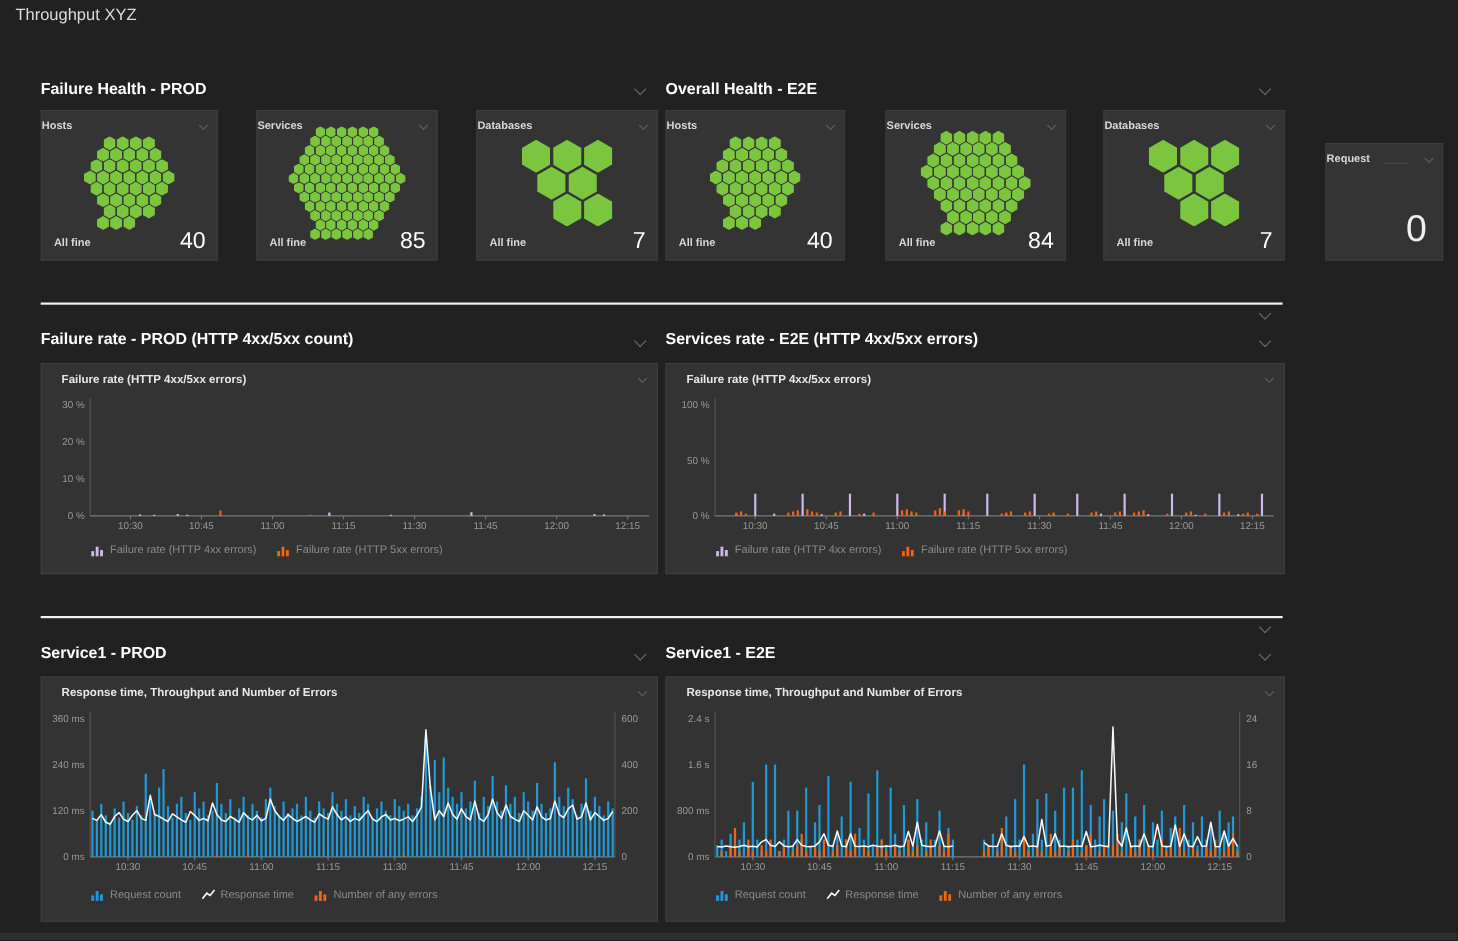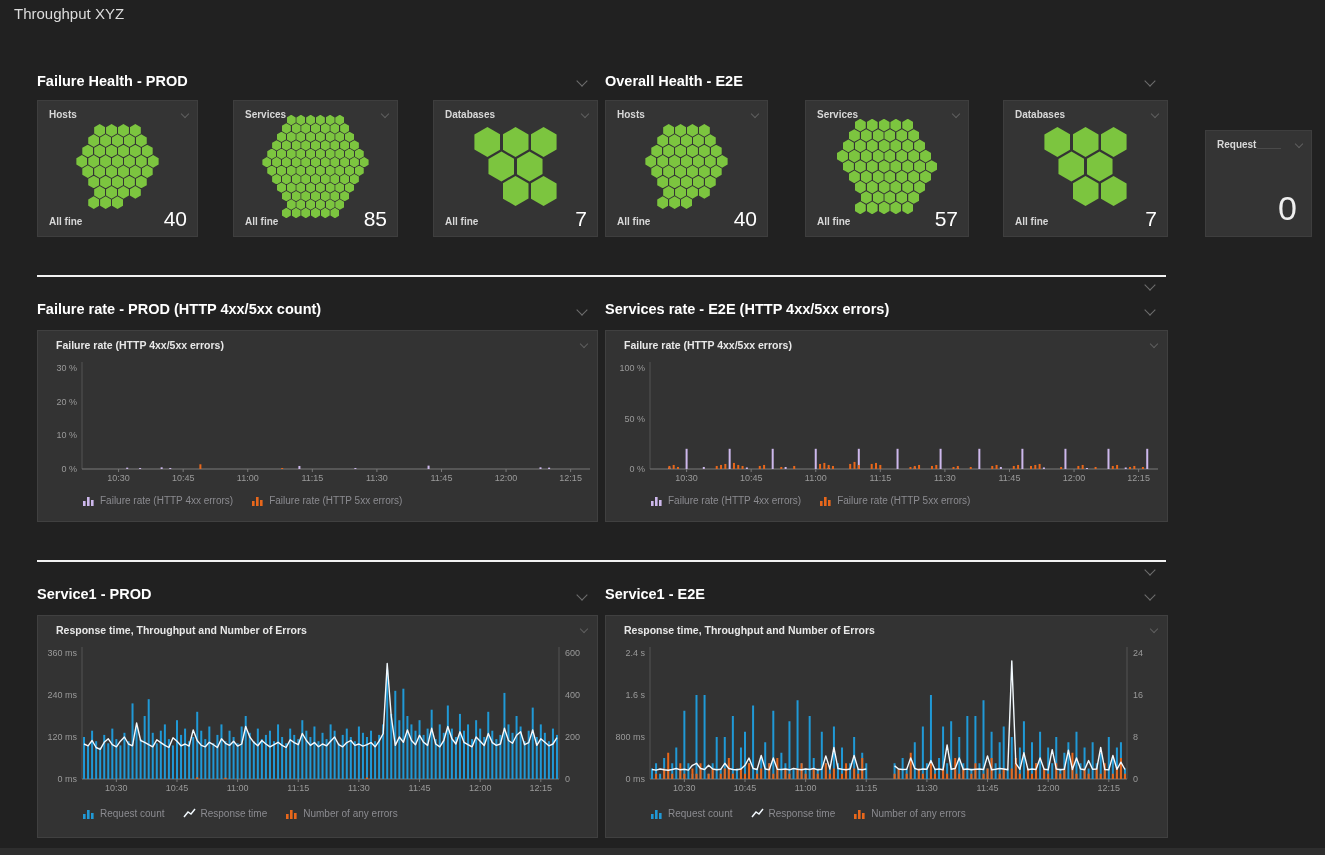--- a/index.html
+++ b/index.html
@@ -5,21 +5,21 @@
   html,body{margin:0;padding:0;background:#1c1c1c;}
   #app{position:relative;width:1325px;height:855px;background:#212121;overflow:hidden;
        font-family:"Liberation Sans",sans-serif;color:#ddd;}
   .page-title{position:absolute;left:14px;top:5px;font-size:15px;color:#dcdcdc;}
   .sec-title{position:absolute;font-size:14.5px;font-weight:bold;color:#fff;white-space:nowrap;}
   .chev{display:inline-block;width:7px;height:7px;border-right:1.6px solid #6e6e6e;
         border-bottom:1.6px solid #6e6e6e;transform:rotate(45deg);}
   .chev.small{width:5px;height:5px;border-width:1.3px;border-color:#5f5f5f;}
   .chev-abs{position:absolute;}
   .h-tile{position:absolute;background:#343434;border:1px solid #3e3e3e;box-sizing:border-box;}
-  .h-tile .t-label{position:absolute;left:11px;top:8px;font-size:10px;font-weight:bold;color:#d8d8d8;}
+  .h-tile .t-label{position:absolute;left:0;top:8px;font-size:10px;font-weight:bold;color:#d8d8d8;}
   .h-tile .t-chev{position:absolute;right:9px;top:10px;}
   .h-tile .t-status{position:absolute;left:11px;bottom:9px;font-size:10px;font-weight:bold;color:#d8d8d8;}
   .h-tile .t-count{position:absolute;right:10px;bottom:5px;font-size:21px;font-weight:400;color:#fff;}
   .hc{position:absolute;left:0;right:0;top:22px;bottom:26px;}
   .hex{position:absolute;background:#7cc53f;
        clip-path:polygon(50% 0,100% 25%,100% 75%,50% 100%,0 75%,0 25%);}
   .prob-tile .t-count{font-size:34px;font-weight:200;color:#efefef;bottom:8px;right:14px;}
   .prob-dash{position:absolute;right:30px;top:17px;width:24px;height:1px;background:#4a4a4a;}
   .divider{position:absolute;left:37px;width:1129px;height:2px;background:#f2f2f2;}
   .chart-tile{position:absolute;background:#333333;border:1px solid #404040;box-sizing:border-box;}
@@ -314,21 +314,21 @@
         <div class="hex" style="left: 96.29px; top: -4.1949px; width: 11px; height: 12.705px; background: rgb(124, 197, 63);"></div>
         <div class="hex" style="left: 84.41px; top: -4.1949px; width: 11px; height: 12.705px; background: rgb(124, 197, 63);"></div>
         <div class="hex" style="left: 72.53px; top: -4.1949px; width: 11px; height: 12.705px; background: rgb(124, 197, 63);"></div>
         <div class="hex" style="left: 60.65px; top: -4.1949px; width: 11px; height: 12.705px; background: rgb(124, 197, 63);"></div>
         <div class="hex" style="left: 48.77px; top: -4.1949px; width: 11px; height: 12.705px; background: rgb(124, 197, 63);"></div>
         <div class="hex" style="left: 42.83px; top: 6.1407px; width: 11px; height: 12.705px; background: rgb(124, 197, 63);"></div>
         <div class="hex" style="left: 36.89px; top: 16.4763px; width: 11px; height: 12.705px; background: rgb(124, 197, 63);"></div>
         <div class="hex" style="left: 30.95px; top: 26.8119px; width: 11px; height: 12.705px; background: rgb(124, 197, 63);"></div>
       </div>
     <span class="t-status">All fine</span>
-    <span class="t-count">57</span>
+    <span class="t-count">84</span>
   </div>
   <div class="h-tile" style="left:1003px;top:100px;width:165px;height:137px;">
     <span class="t-label">Databases</span>
     <span class="chev small t-chev"></span>
     <div class="hc">
         <div class="hex" style="left: 40.42px; top: 4.0554px; width: 26px; height: 30.03px; background: rgb(124, 197, 63);"></div>
         <div class="hex" style="left: 68.5px; top: 4.0554px; width: 26px; height: 30.03px; background: rgb(124, 197, 63);"></div>
         <div class="hex" style="left: 96.58px; top: 4.0554px; width: 26px; height: 30.03px; background: rgb(124, 197, 63);"></div>
         <div class="hex" style="left: 54.46px; top: 28.485px; width: 26px; height: 30.03px; background: rgb(124, 197, 63);"></div>
         <div class="hex" style="left: 82.54px; top: 28.485px; width: 26px; height: 30.03px; background: rgb(124, 197, 63);"></div>

